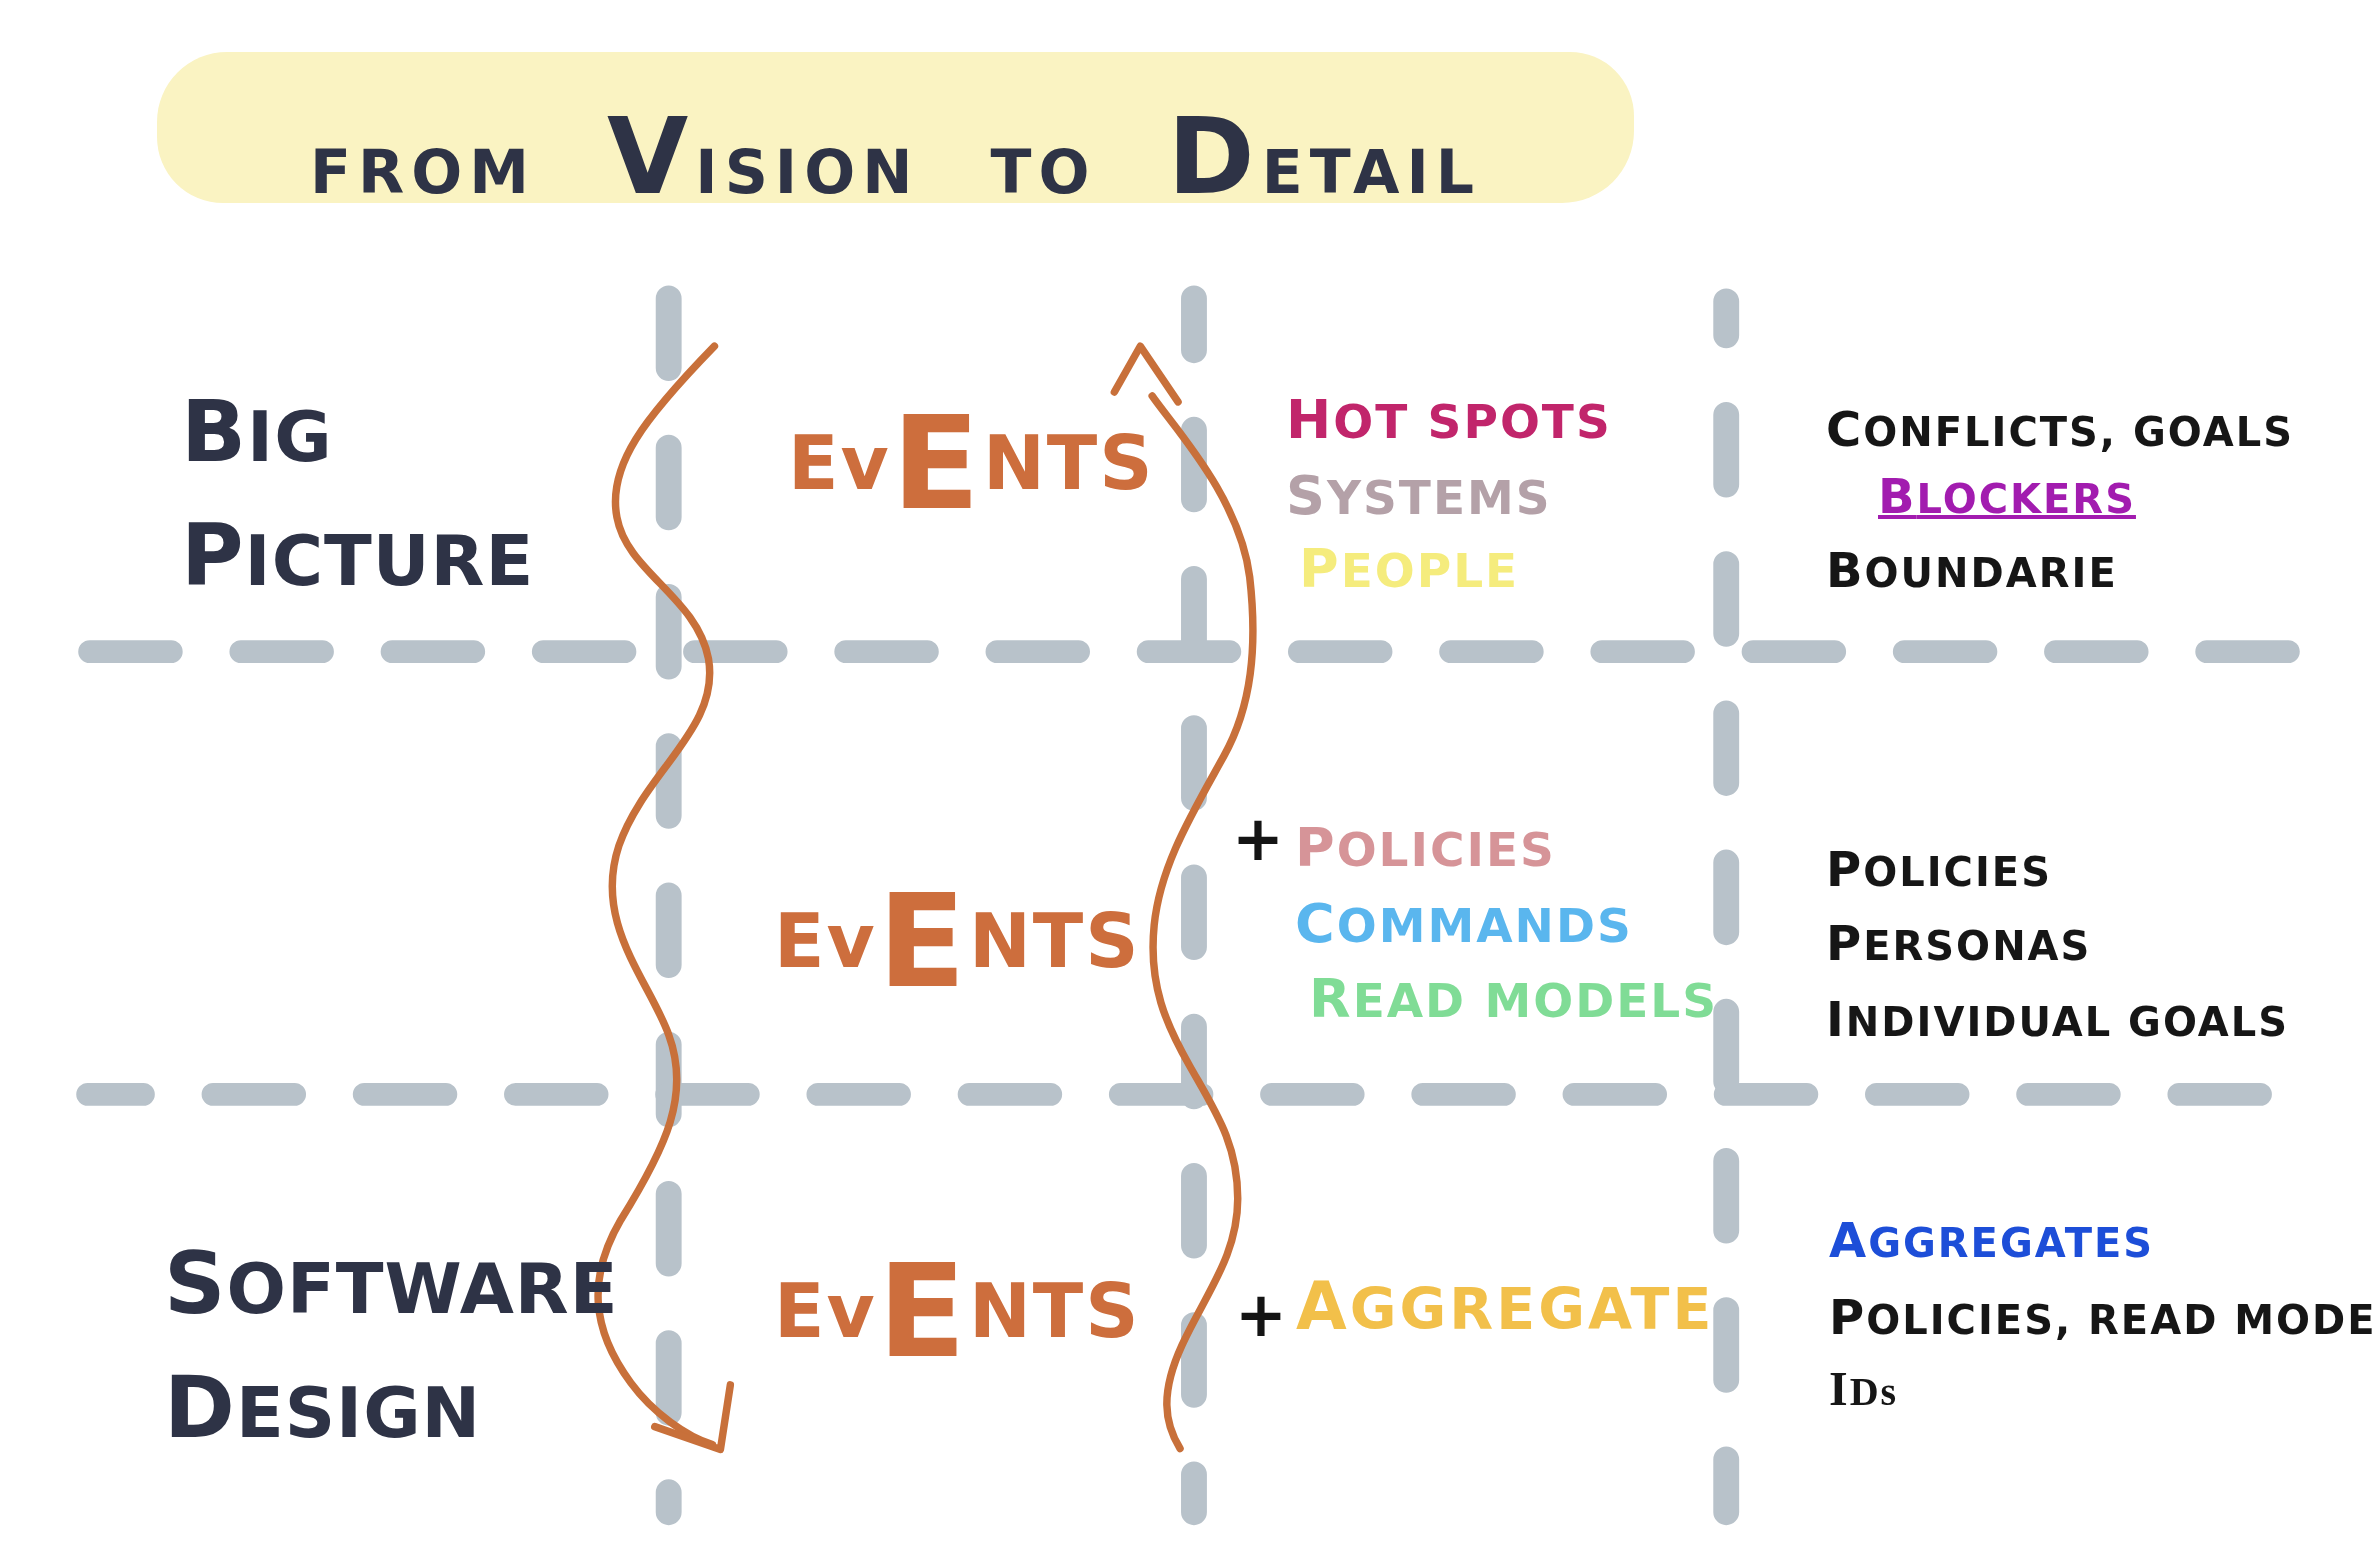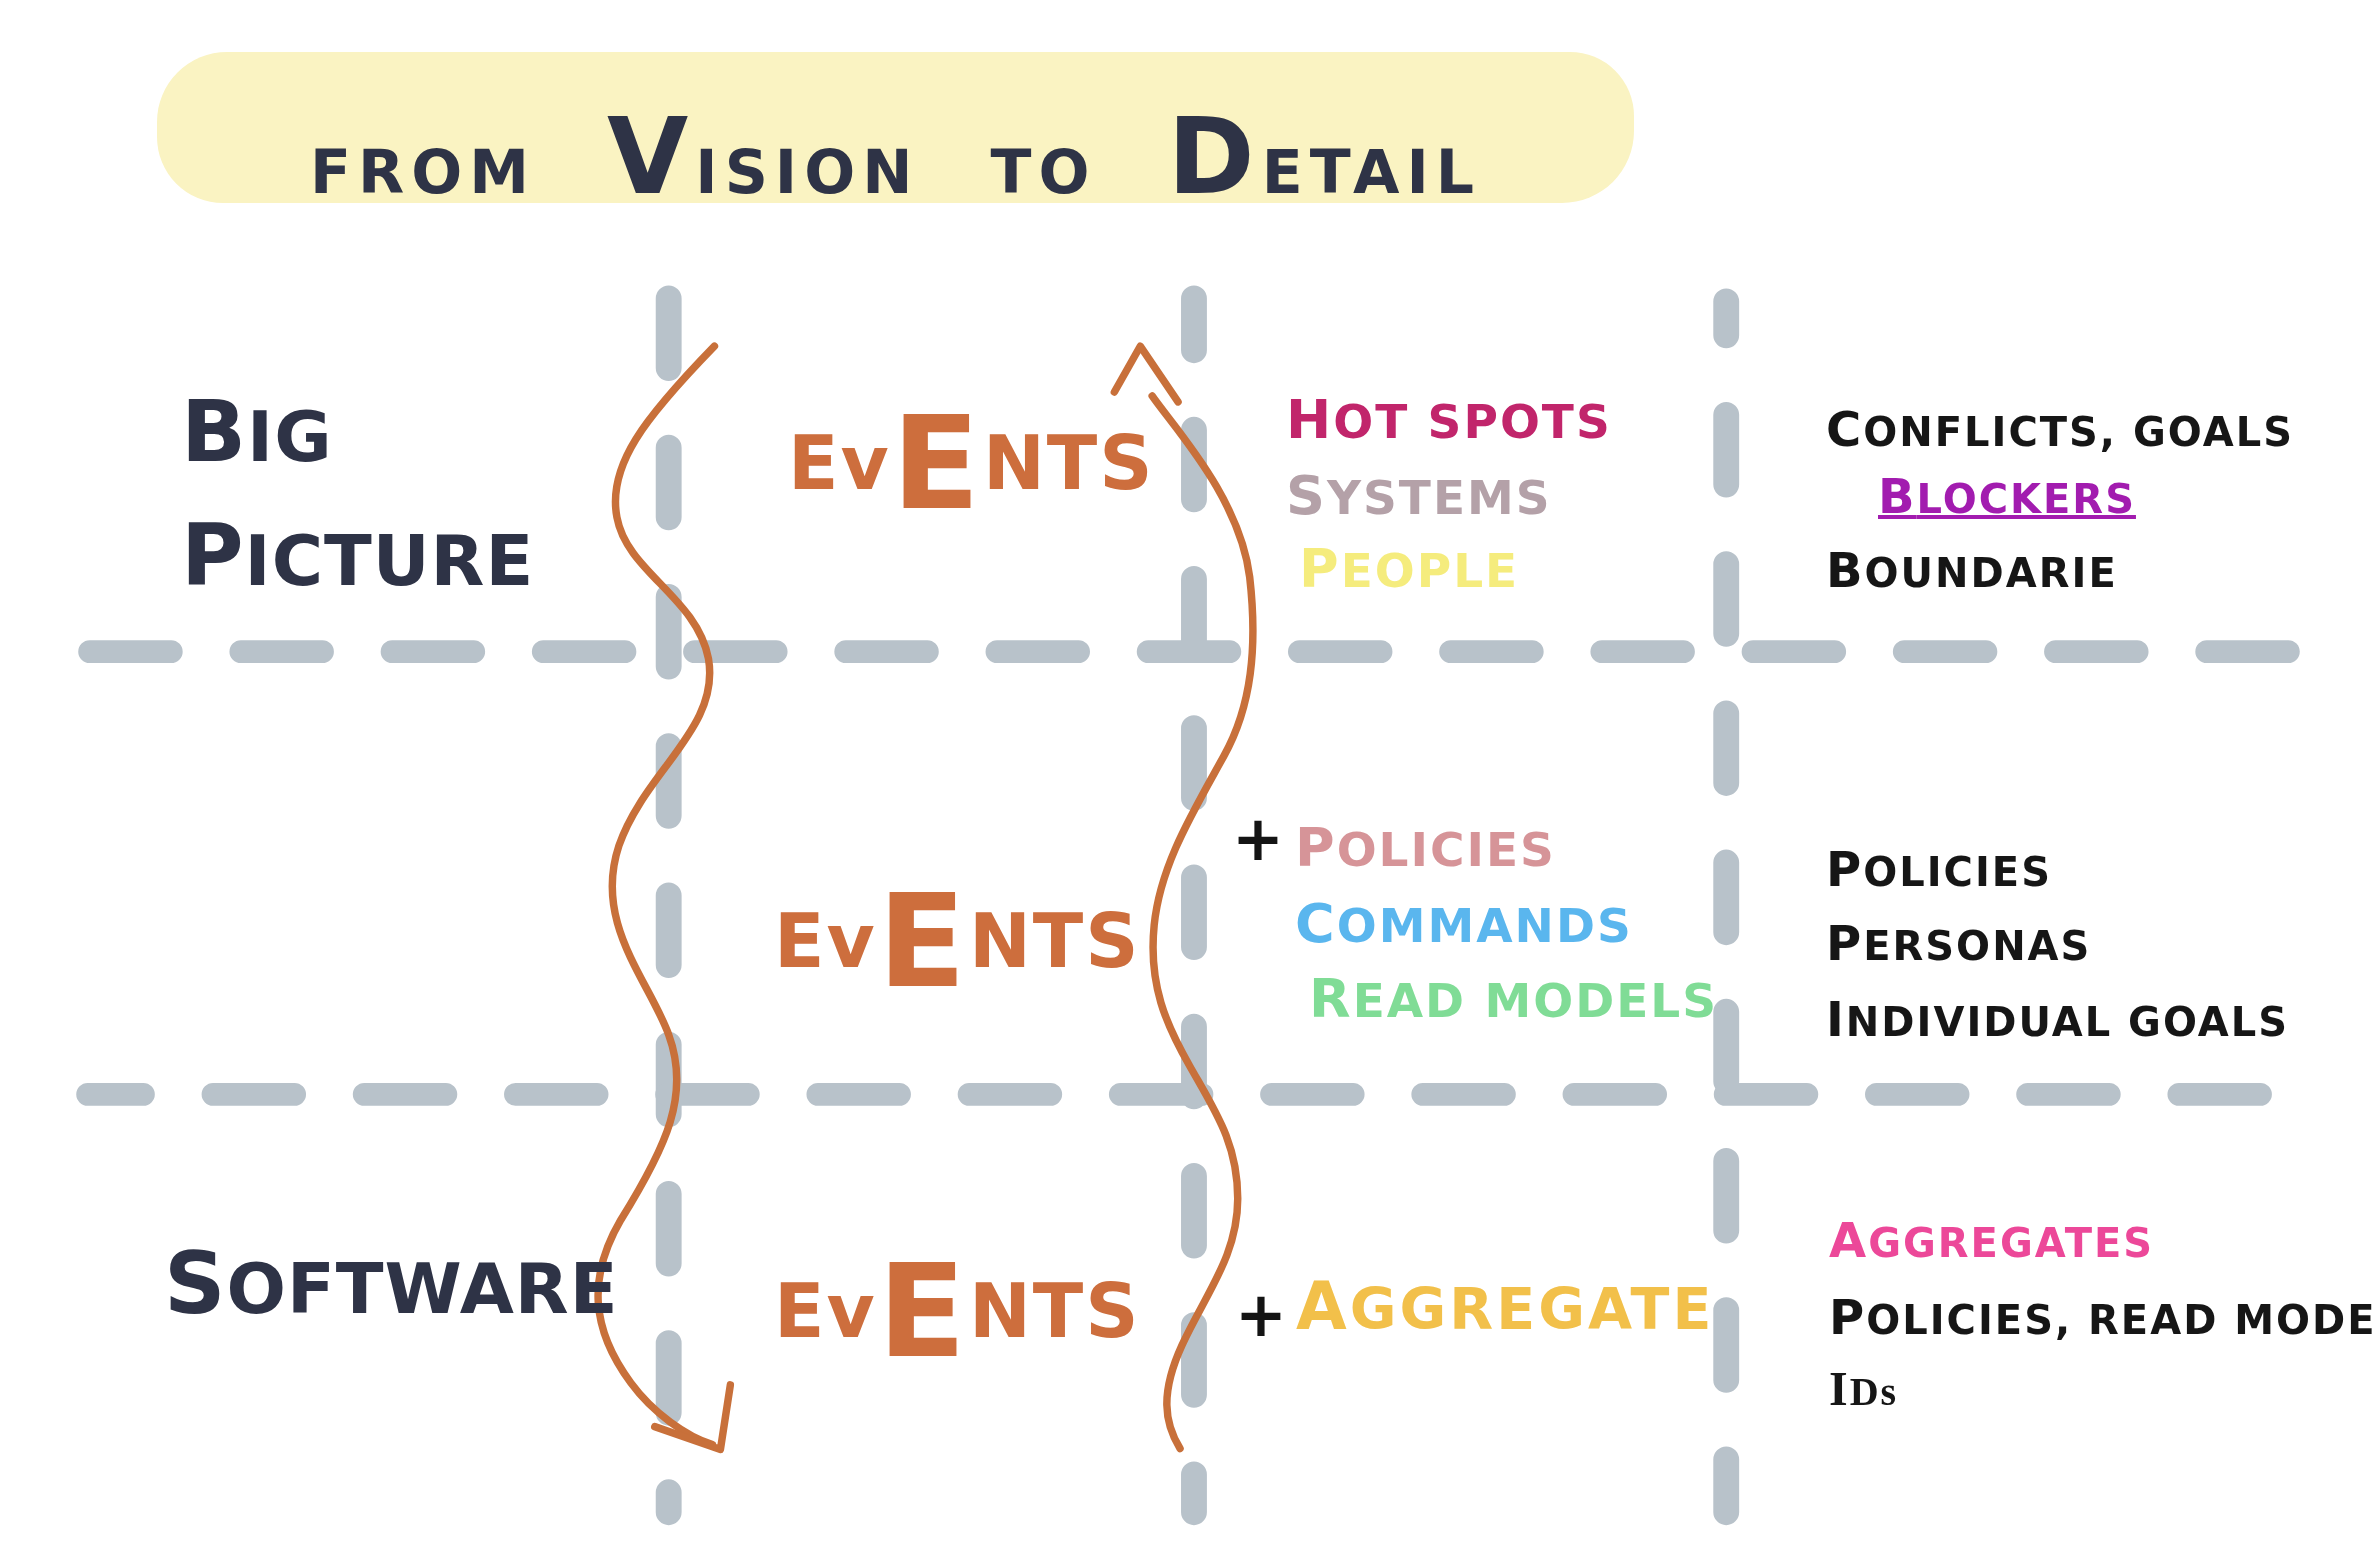--- a/index.html
+++ b/index.html
@@ -105,26 +105,27 @@
   <div class="plus" style="left: 1232px; top: 808px; color: rgb(20, 20, 20);">+</div>
   <div class="tag" style="left: 1295px; top: 816px; color: rgb(214, 148, 152);">POLICIES</div>
   <div class="tag" style="left: 1295px; top: 892px; color: rgb(90, 182, 238);">COMMANDS</div>
   <div class="tag" style="left: 1309px; top: 967px; color: rgb(128, 220, 150);">READ MODELS</div>
   <div class="note" style="left: 1826px; top: 841px; color: rgb(22, 22, 22);">POLICIES</div>
   <div class="note" style="left: 1826px; top: 915px; color: rgb(22, 22, 22);">PERSONAS</div>
   <div class="note" style="left: 1826px; top: 991px; color: rgb(22, 22, 22);">INDIVIDUAL GOALS</div>
 
   <div class="row-label" style="left: 164px; top: 1222px; color: rgb(46, 51, 70);">
     <span>SOFTWARE</span>
+    <span>DESIGN</span>
   </div>
   <div class="events" style="left: 774px; top: 1234px; height: 154px; color: rgb(205, 110, 61);">
     <span class="pre">Ev</span>
     <span class="bracket">E</span>
     <span class="post">NTS</span>
   </div>
   <div class="plus" style="left: 1235px; top: 1284px; color: rgb(20, 20, 20);">+</div>
   <div class="tag big" style="left: 1296px; top: 1268px; color: rgb(242, 192, 74);">AGGREGATE</div>
-  <div class="note" style="left: 1829px; top: 1212px; color: #ec4899;">AGGREGATES</div>
+  <div class="note" style="left: 1829px; top: 1212px; color: #1d4ed8;">AGGREGATES</div>
   <div class="note" style="left: 1829px; top: 1289px; color: rgb(22, 22, 22);">POLICIES, READ MODELS</div>
   <div class="note" style="left: 1829px; top: 1361px; color: rgb(22, 22, 22); font-family: Liberation Serif, serif;">IDs</div>
 
 </div>
 
 
 </body></html>

